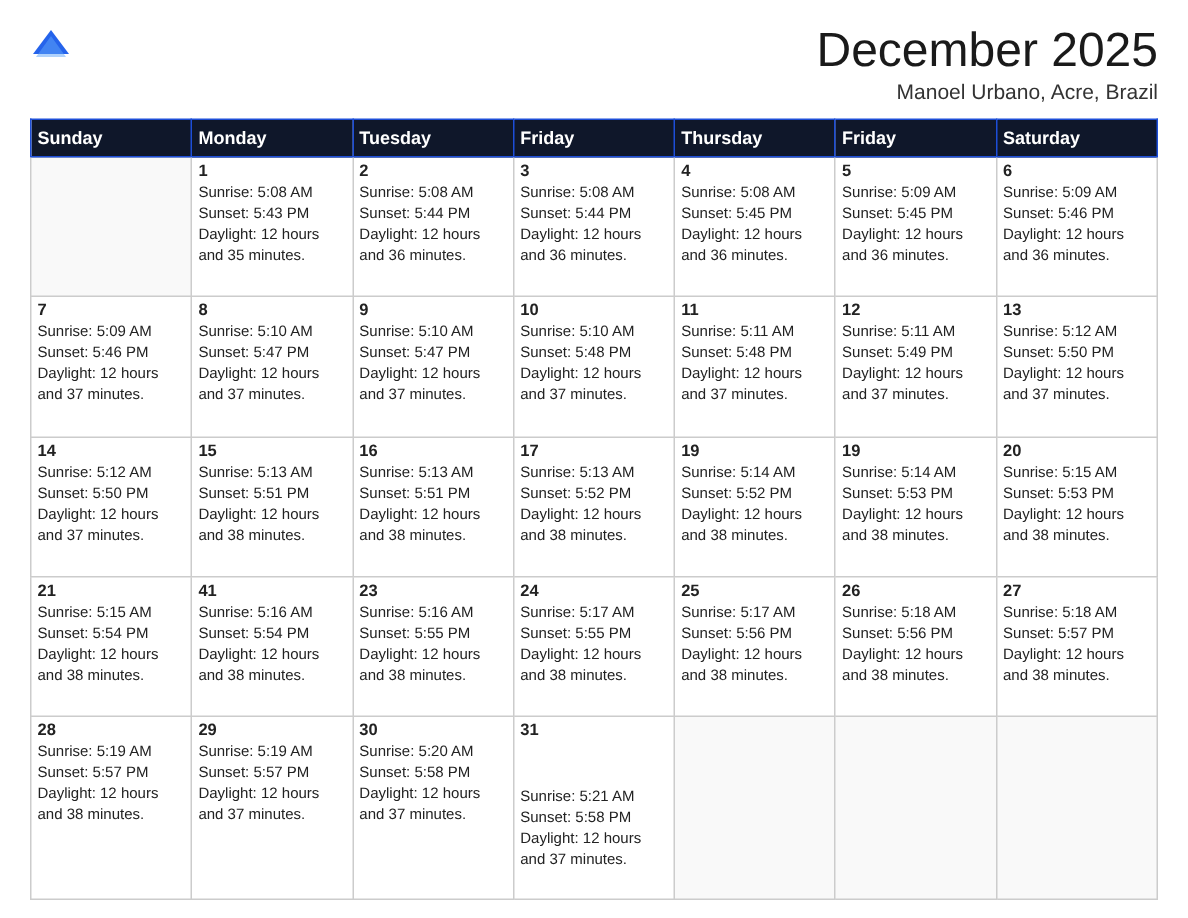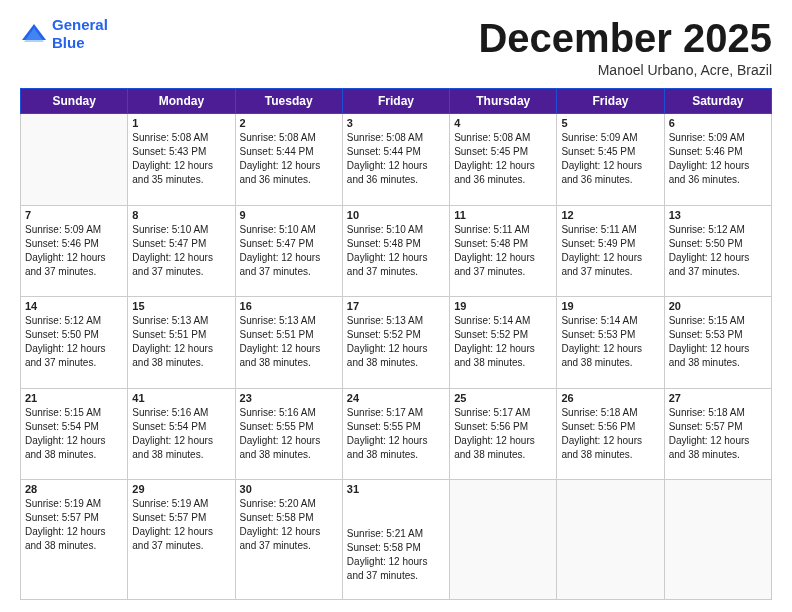--- a/index.html
+++ b/index.html
@@ -38,44 +38,44 @@
       color: #2563eb;
     }
     .logo-icon {
       width: 28px;
       height: 28px;
     }
     .title-block {
       text-align: right;
     }
     .main-title {
-      font-size: 40px;
-      font-weight: bold;
+      font-size: 32px;
+      font-weight: normal;
       color: #1a1a1a;
       line-height: 1.1;
     }
     .subtitle {
       font-size: 14px;
       color: #333;
       margin-top: 2px;
     }
     .calendar {
       flex: 1;
       border: 1px solid #ccc;
       border-collapse: collapse;
       width: 100%;
       table-layout: fixed;
     }
     .calendar th {
-      background: #4c1d95;
+      background: #0f172a;
       color: #fff;
       font-size: 12px;
       font-weight: bold;
       padding: 5px 4px;
-      text-align: center;
+      text-align: left;
       border: 1px solid #1d4ed8;
     }
     .calendar td {
       border: 1px solid #ccc;
       vertical-align: top;
       padding: 3px 4px;
       font-size: 9.5px;
       color: #222;
       height: 82px;
     }
@@ -100,24 +100,20 @@
 </head>
 <body>
 
 <div class="page">
   <div class="header">
     <div class="logo">
       <svg class="logo-icon" viewBox="0 0 28 28">
         <polygon points="14,4 26,20 2,20" fill="#2563eb"></polygon>
         <polygon points="14,8 24,22 4,22" fill="#60a5fa" opacity="0.5"></polygon>
       </svg>
-      <div class="logo-text">
-        <div><span>General</span></div>
-        <div><span style="color:#2563eb;">Blue</span></div>
-      </div>
     </div>
     <div class="title-block">
       <div class="main-title">December 2025</div>
       <div class="subtitle">Manoel Urbano, Acre, Brazil</div>
     </div>
   </div>
 
   <table class="calendar">
     <thead>
       <tr>

